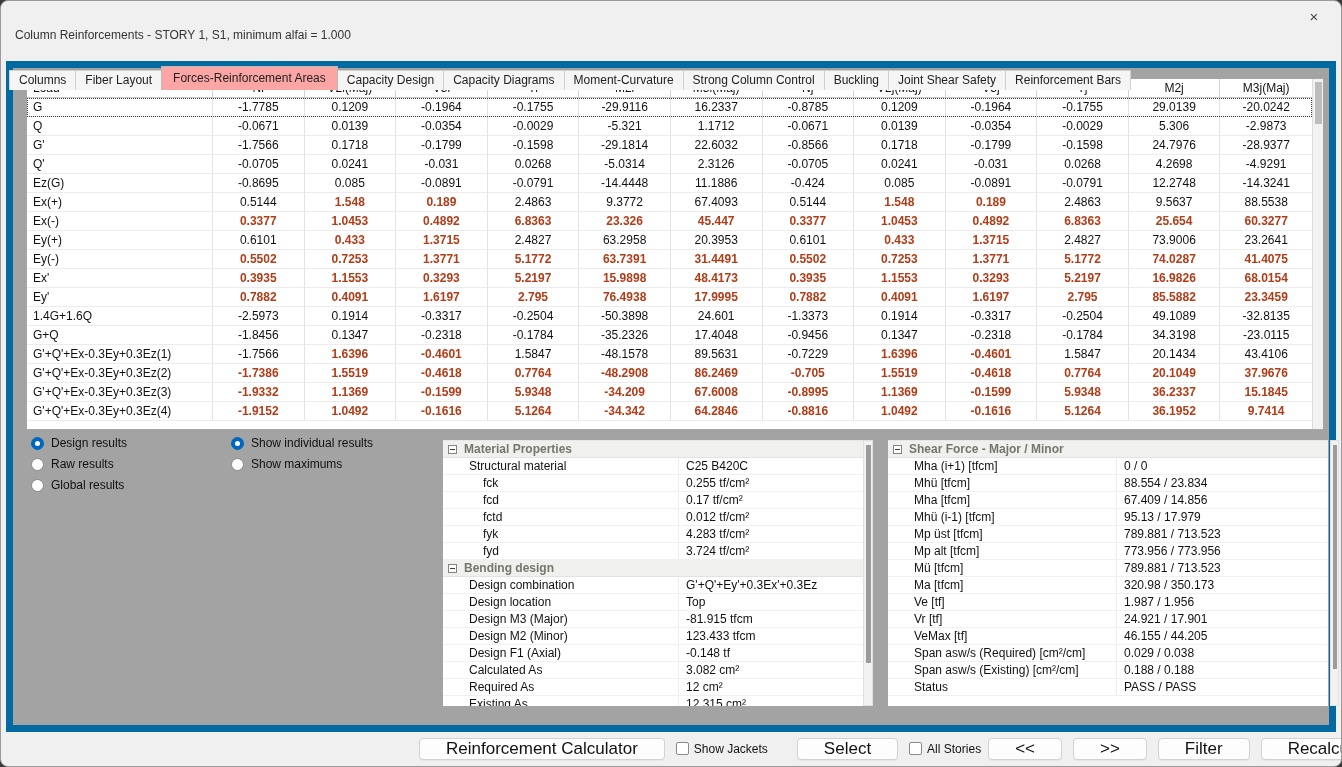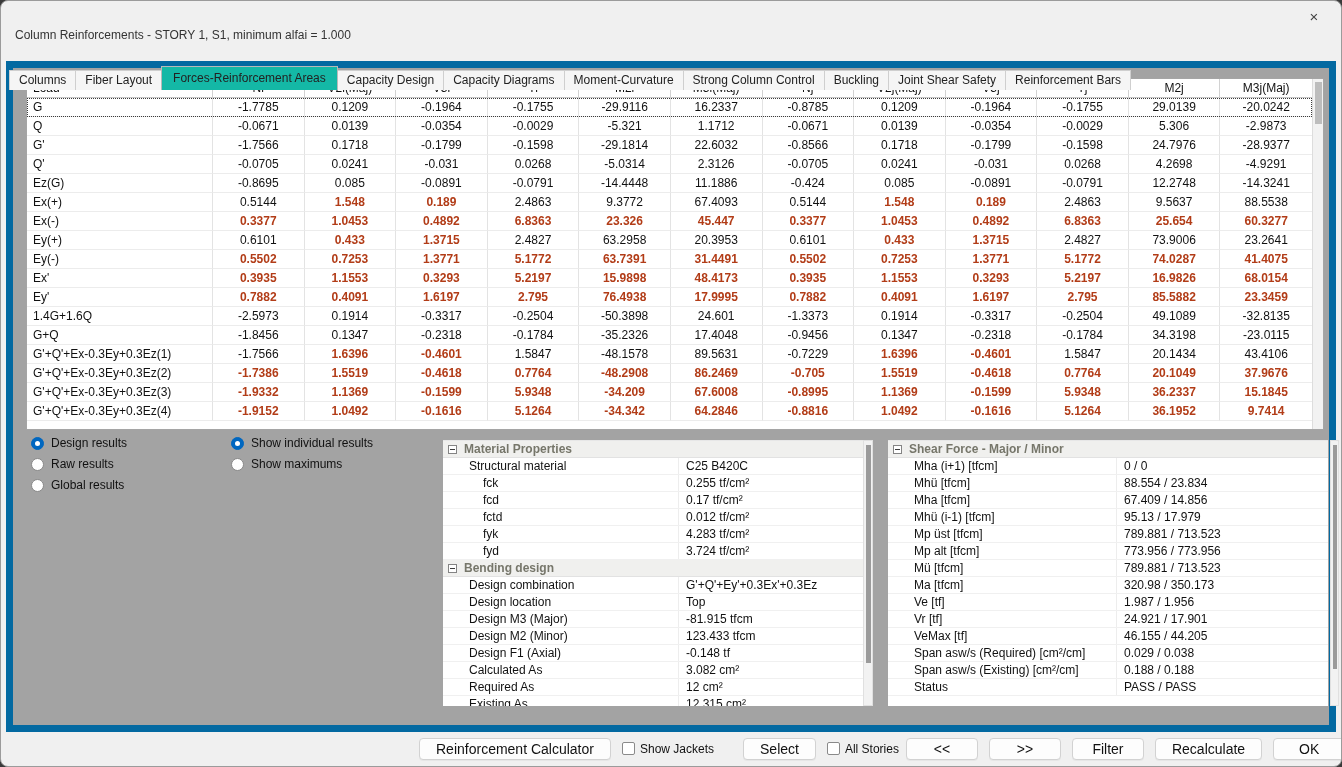--- a/index.html
+++ b/index.html
@@ -15,21 +15,21 @@
           border:1px solid #9b9b9b;border-radius:8px;overflow:hidden;font-size:12px;color:#111;}
   
   .titlebar{position:absolute;left:0;top:0;right:0;height:32px;display:flex;align-items:center;}
   .titlebar .title{padding-left:14px;color:#333;margin-top:36px;}
   .closebtn{position:absolute;right:8px;top:4px;width:38px;height:24px;border:none;background:transparent;
             font-size:15px;color:#444;cursor:pointer;line-height:24px;text-align:center;}
   
   .tabstrip{position:absolute;left:8px;top:38px;height:23px;display:flex;align-items:flex-end;z-index:3;margin-top:28px;}
   .tab{background:#f5f5f5;border:1px solid #cfcfcf;border-bottom:none;height:20px;line-height:19px;
        padding:0 9px;margin-right:-1px;white-space:nowrap;color:#222;cursor:pointer;}
-  .tab.active{background:#14b8a6;height:24px;line-height:22px;border-color:#b9b9b9;position:relative;z-index:4;
+  .tab.active{background:#fca5a5;height:24px;line-height:22px;border-color:#b9b9b9;position:relative;z-index:4;
               padding:0 11px;}
   
   .tabpage{position:absolute;left:5px;right:5px;top:60px;bottom:34px;background:#a3a3a3;
            border:7px solid #0369a1;z-index:2;}
   
   .gtable{position:absolute;left:13px;top:10px;width:1298px;height:352px;border:1px solid #a5a5a5;background:#fff;}
   .g-header,.g-row{display:grid;grid-template-columns:186px repeat(12,1fr);}
   .g-inner{position:absolute;left:0;top:0;right:11px;bottom:0;overflow:hidden;}
   .hcell{height:19px;line-height:18px;text-align:center;border-right:1px solid #d2d2d2;
          border-bottom:1px solid #c6c6c6;background:#fff;white-space:nowrap;overflow:hidden;}
@@ -67,22 +67,22 @@
   .p-label.indent{padding-left:40px;}
   .p-value{border-left:1px solid #ededed;padding-left:7px;line-height:16px;white-space:nowrap;overflow:hidden;}
   .panel-scroll{position:absolute;top:372px;height:266px;width:10px;background:#f2f2f2;border:1px solid #e0e0e0;}
   #scrollMid{left:850px;}
   #scrollRight{left:1317px;width:9px;}
   .panel-thumb{position:absolute;left:2px;top:4px;width:5px;background:#9b9b9b;}
   #scrollMid .panel-thumb{height:218px;}
   #scrollRight .panel-thumb{height:224px;width:4px;}
   
   .footer{position:absolute;left:418px;top:736px;height:23px;display:flex;align-items:center;gap:11px;z-index:3;}
-  .btn{height:22px;min-width:72px;padding:0 16px;background:#fdfdfd;border:1px solid #d2d2d2;border-radius:4px;
-       font-size:14px;color:#111;cursor:pointer;box-shadow:0 1px 0 rgba(0,0,0,0.04);white-space:nowrap;}
+  .btn{height:22px;min-width:72px;padding:0 26px;background:#fdfdfd;border:1px solid #d2d2d2;border-radius:4px;
+       font-size:17px;color:#111;cursor:pointer;box-shadow:0 1px 0 rgba(0,0,0,0.04);white-space:nowrap;}
   .cb-item{display:flex;align-items:center;gap:5px;cursor:pointer;white-space:nowrap;}
   .cb{width:13px;height:13px;border:1px solid #8a8a8a;border-radius:2px;background:#fff;flex:0 0 auto;}
   .footer > :nth-child(3){margin-left:18px;}
   .footer > :nth-child(5){margin-left:-4px;}
 </style>
 </head>
 <body>
 
 <div class="dialog">
 

